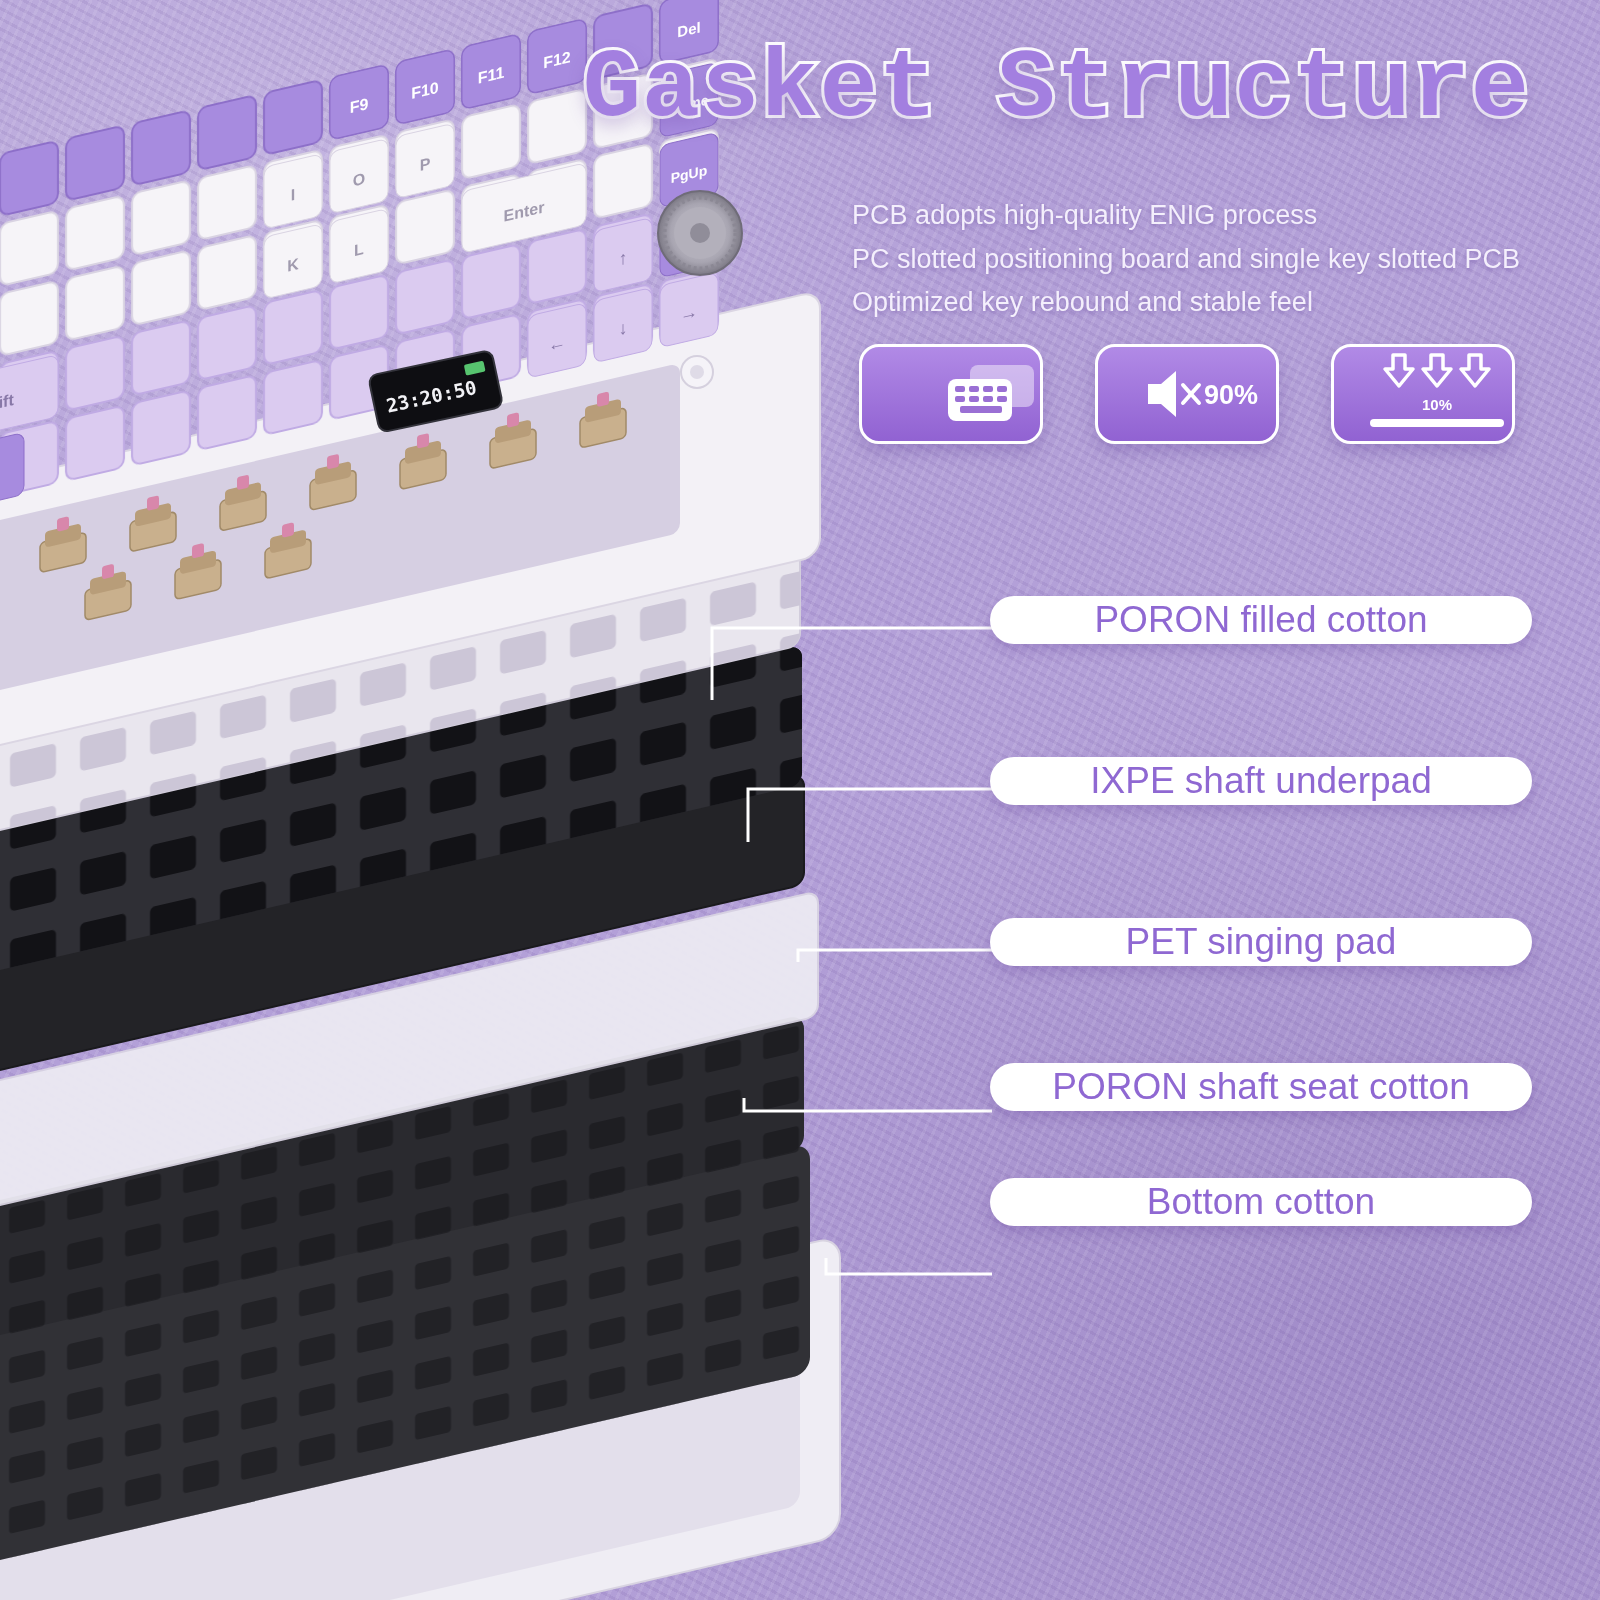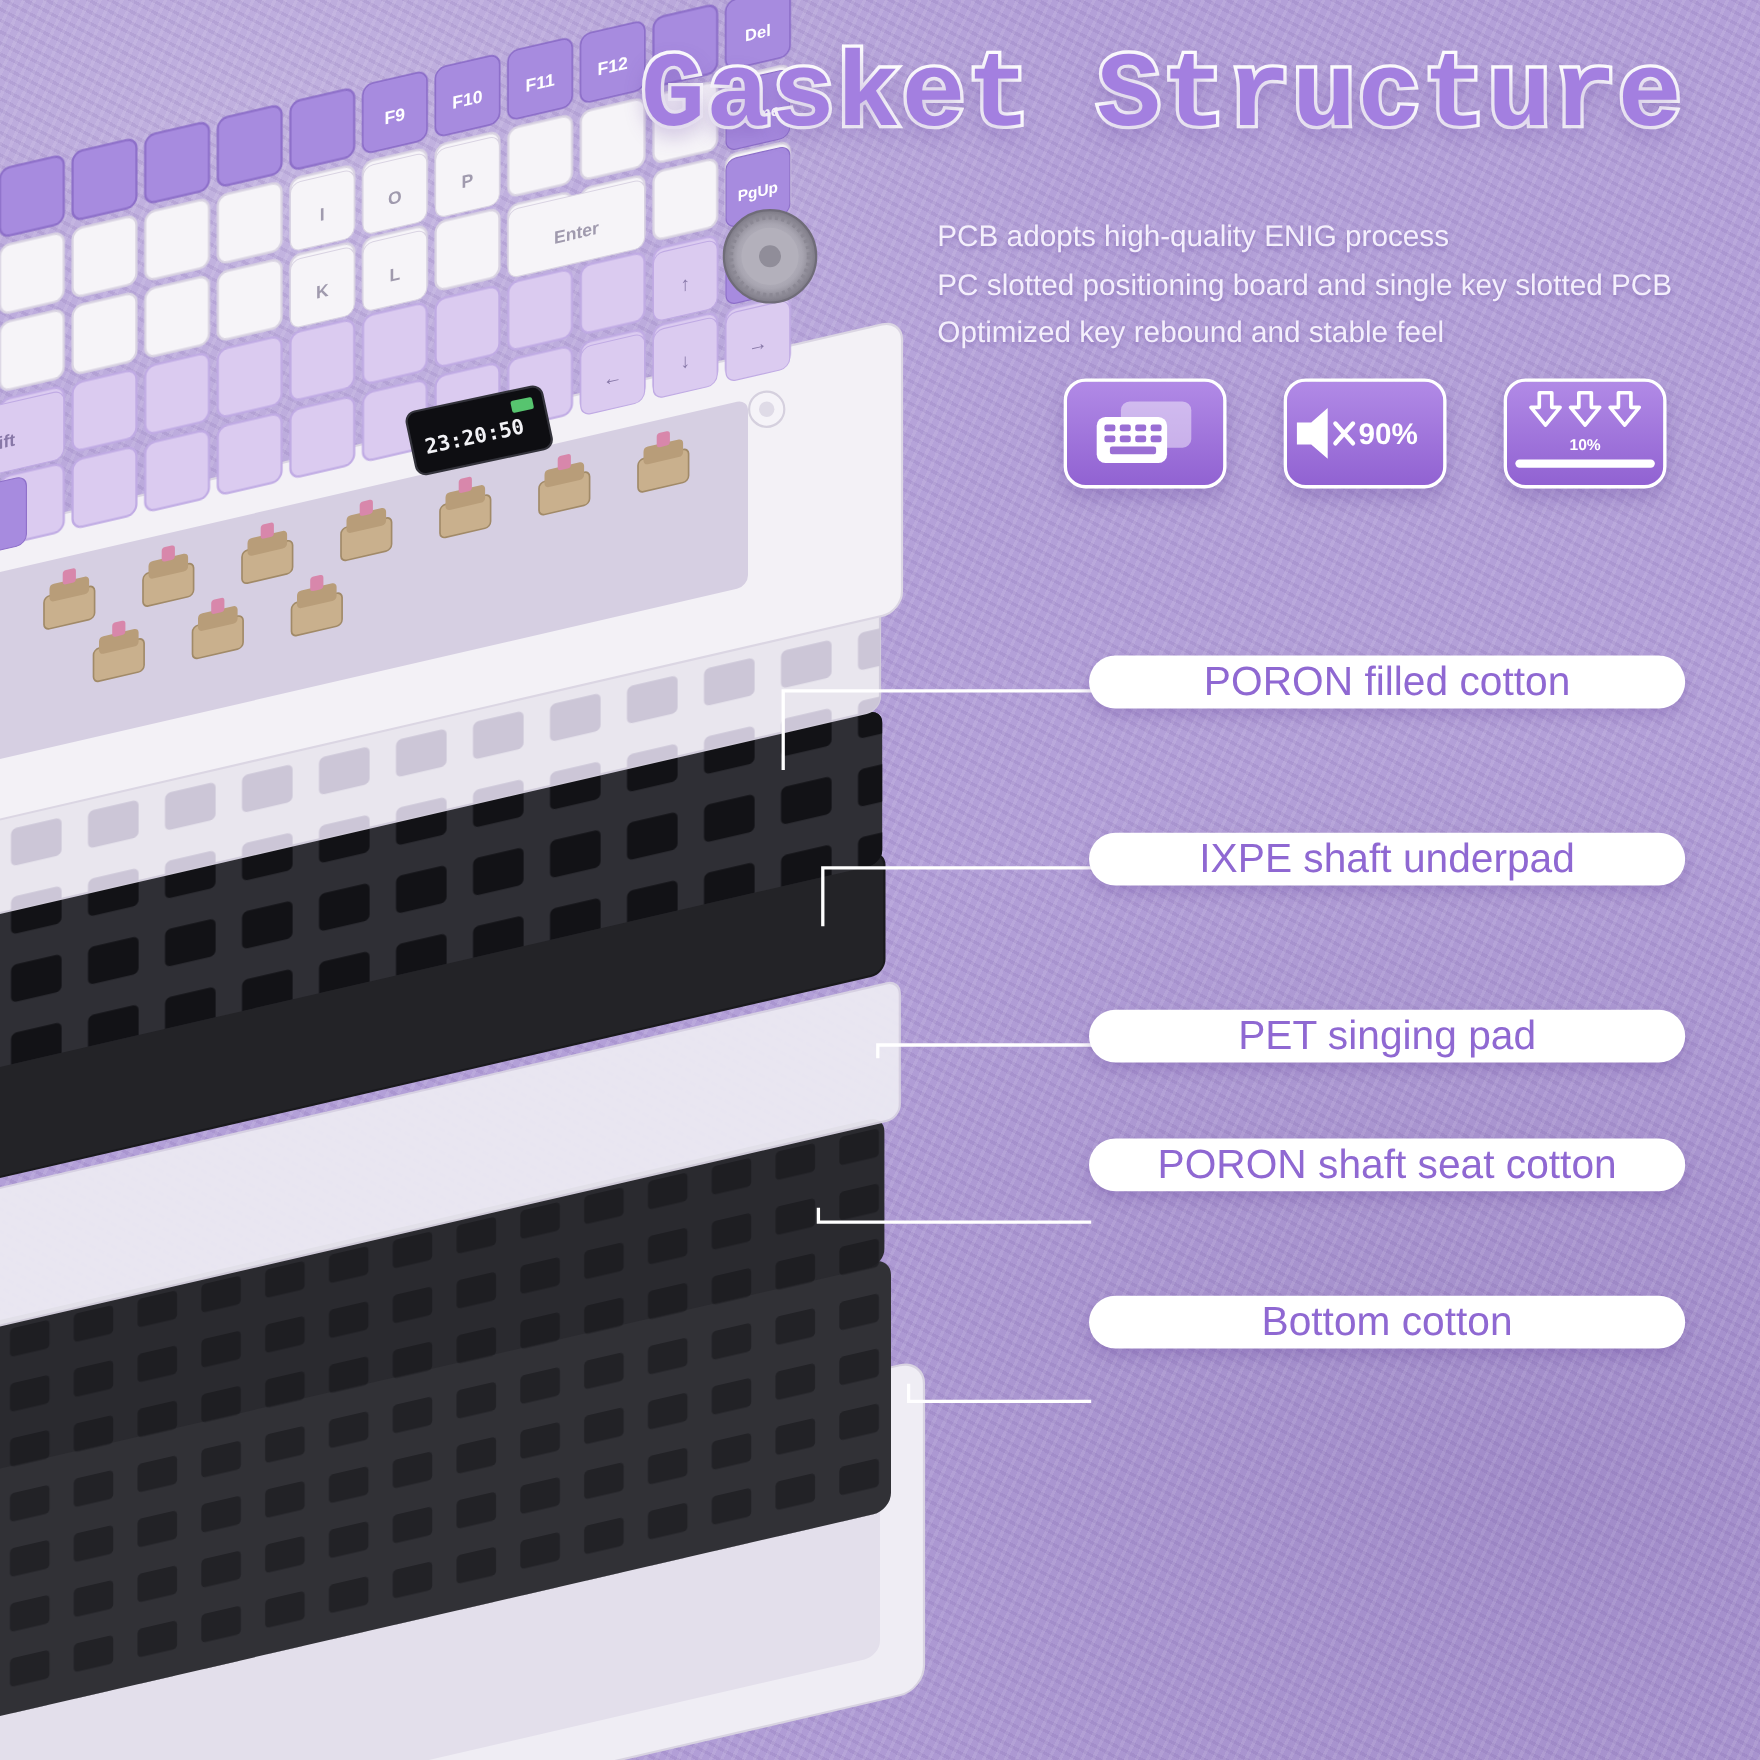--- a/index.html
+++ b/index.html
@@ -26,32 +26,32 @@
     white-space:nowrap;
   }
   .subtitle{
     position:absolute;top:194px;right:80px;text-align:left;
     color:#f4effc;font-size:27px;line-height:1.62;
     text-shadow:0 2px 4px rgba(104,74,160,.45);
   }
   .subtitle p{margin:0}
   .features{position:absolute;top:344px;right:85px;display:flex;gap:52px}
   .feature{
-    width:148px;height:100px;border-radius:20px;border:3px solid #fff;
+    width:184px;height:100px;border-radius:20px;border:3px solid #fff;
     background:linear-gradient(180deg,#b18ae6,#9162d2);
     box-shadow:0 8px 16px rgba(96,62,152,.30);
-    display:flex;align-items:center;justify-content:center;
+    display:flex;align-items:center;justify-content:flex-end;
   }
   .pill{
     position:absolute;right:68px;width:542px;height:48px;background:#fff;
     border-radius:34px;display:flex;align-items:center;justify-content:center;
     color:#8f68d2;font-size:37px;font-weight:500;
     box-shadow:0 6px 14px rgba(96,62,152,.28);
   }
-  .pill-1{top:596px}.pill-2{top:757px}.pill-3{top:918px}.pill-4{top:1035px}.pill-5{top:1178px}
+  .pill-1{top:596px}.pill-2{top:757px}.pill-3{top:918px}.pill-4{top:1063px}.pill-5{top:1178px}
   .lines{position:absolute;inset:0;pointer-events:none}
 </style>
 </head>
 <body>
 
 <div class="stage">
 
   <svg class="kb" width="900" height="1600" viewBox="0 0 900 1600">
     <defs>
       <pattern id="keysP" width="66" height="70" patternUnits="userSpaceOnUse">

